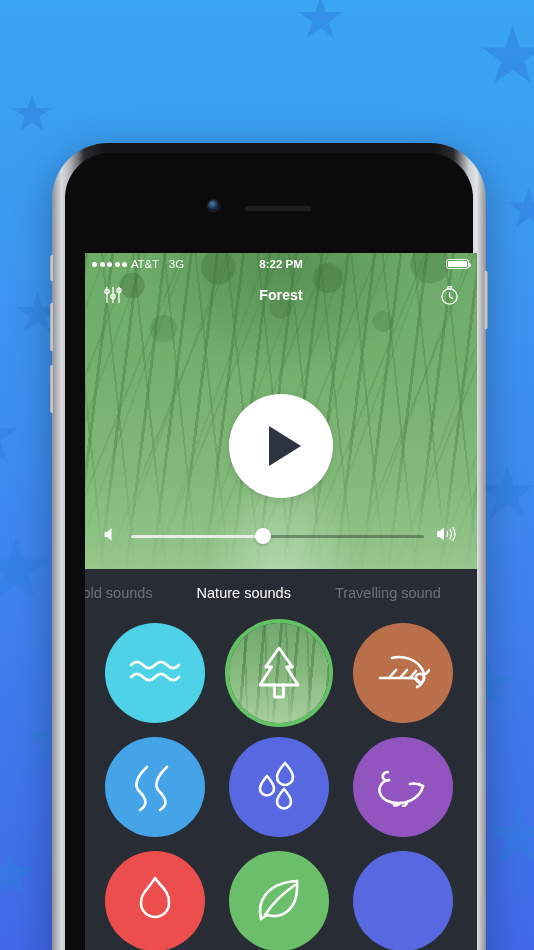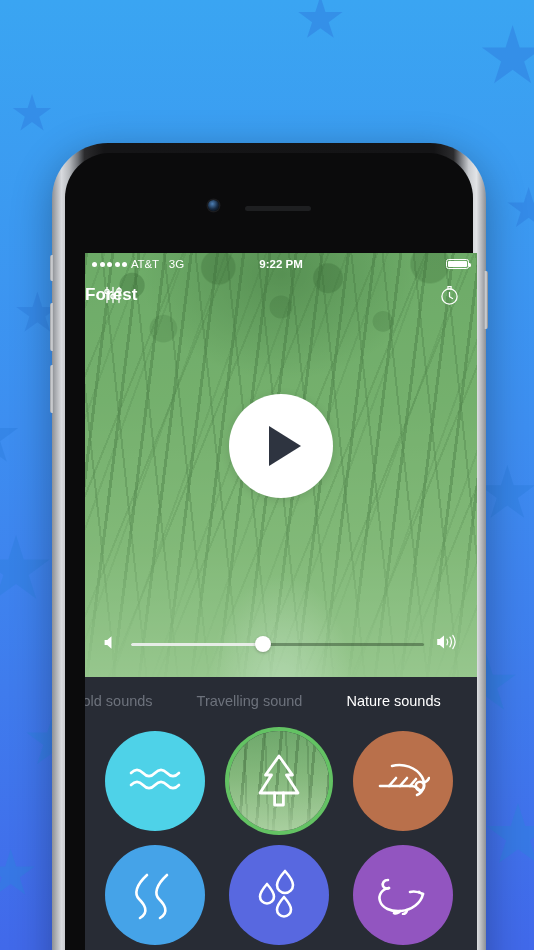--- a/index.html
+++ b/index.html
@@ -60,21 +60,21 @@
   .btn-power  { right:-2px; top:128px; width:4px; height:58px; border-radius:0 2px 2px 0; }
 
   
   .screen {
     position:absolute; left:20px; top:100px; width:392px; height:780px;
     background:#282c35; overflow:hidden;
   }
 
   
   .hero {
-    position:relative; width:392px; height:424px;
+    position:relative; width:392px; height:316px;
     background:#a16207; overflow:hidden;
   }
   .hero-photo { position:absolute; inset:0; }
   .hero-photo .bg {
     position:absolute; inset:0;
     background:
       radial-gradient(ellipse 120px 200px at 50% 105%, rgba(235,248,235,.75) 0%, rgba(235,248,235,0) 62%),
       radial-gradient(ellipse 200px 150px at 50% 5%, rgba(40,82,40,.45) 0%, rgba(40,82,40,0) 70%),
       linear-gradient(180deg,#74ac6f 0%,#7fb377 35%,#93c188 70%,#b3d6a8 100%);
   }
@@ -123,22 +123,22 @@
     width:2px; height:4px; border-radius:0 1.5px 1.5px 0; background:#fff;
   }
   .battery span { display:block; height:100%; width:100%; background:#fff; border-radius:1px; }
 
   
   .navbar {
     position:absolute; top:22px; left:0; right:0; height:40px; z-index:4;
     display:flex; align-items:center; justify-content:space-between;
     padding:0 14px; color:#fff;
   }
-  .nav-title { font-size:17px; font-weight:bold; letter-spacing:.1px;
-    position:absolute; left:0; right:0; text-align:left; }
+  .nav-title { font-size:14px; font-weight:bold; letter-spacing:.1px;
+    position:absolute; left:0; right:0; text-align:center; }
   .nav-btn { width:28px; height:28px; display:flex; align-items:center; justify-content:center; position:relative; z-index:2; }
 
   
   .play-btn {
     position:absolute; left:50%; top:193px; transform:translate(-50%,-50%);
     width:104px; height:104px; border-radius:50%; background:#fff; z-index:5;
     display:flex; align-items:center; justify-content:center;
     box-shadow:0 2px 10px rgba(0,0,0,.12);
   }
   .play-tri {
@@ -253,21 +253,21 @@
             <span class="dots">
               <i></i>
                 <i></i>
                 <i></i>
                 <i></i>
                 <i></i>
             </span>
             <span class="sb-carrier">AT&amp;T</span>
             <span class="sb-net">3G</span>
           </div>
-          <div class="sb-time">9:22 PM</div>
+          <div class="sb-time">8:22 PM</div>
           <div class="sb-right">
             <span class="battery">
                 <span></span>
               </span>
           </div>
         </div>
 
         <div class="navbar">
           <div class="nav-btn">
             <svg width="20" height="20" viewBox="0 0 20 20" fill="none" stroke="#fff" stroke-width="1.3" stroke-linecap="round">
@@ -307,22 +307,22 @@
             <svg width="23" height="16" viewBox="0 0 23 16" fill="none">
               <path d="M8 1.4 3.8 5.1H1.2v5.8h2.6L8 14.6z" fill="#fff"></path>
               <path d="M11 5.2c1 1.7 1 3.9 0 5.6M13.9 3.2c1.9 2.9 1.9 6.7 0 9.6M16.8 1.4c2.8 4 2.8 9.2 0 13.2" stroke="#fff" stroke-width="1.25" stroke-linecap="round"></path>
             </svg>
           </span>
         </div>
       </div>
 
       <div class="tabs">
           <div class="tab first">usehold sounds</div>
+          <div class="tab active">Nature sounds</div>
           <div class="tab">Travelling sound</div>
-          <div class="tab active">Nature sounds</div>
         </div>
 
       <div class="grid">
           <div class="cell">
             <div class="circle" style="background: rgb(78, 210, 232);">
               <span style="position: relative; z-index: 2; line-height: 0;"><svg width="54" height="34" viewBox="0 0 54 34" fill="none" stroke="#fff" stroke-width="2.6" stroke-linecap="round">
                   <path d="M3 9c4-4.2 8-4.2 12 0s8 4.2 12 0 8-4.2 12 0 8 4.2 12 0"></path>
                   <path d="M3 21c4-4.2 8-4.2 12 0s8 4.2 12 0 8-4.2 12 0 8 4.2 12 0"></path>
                 </svg></span>
             </div>

